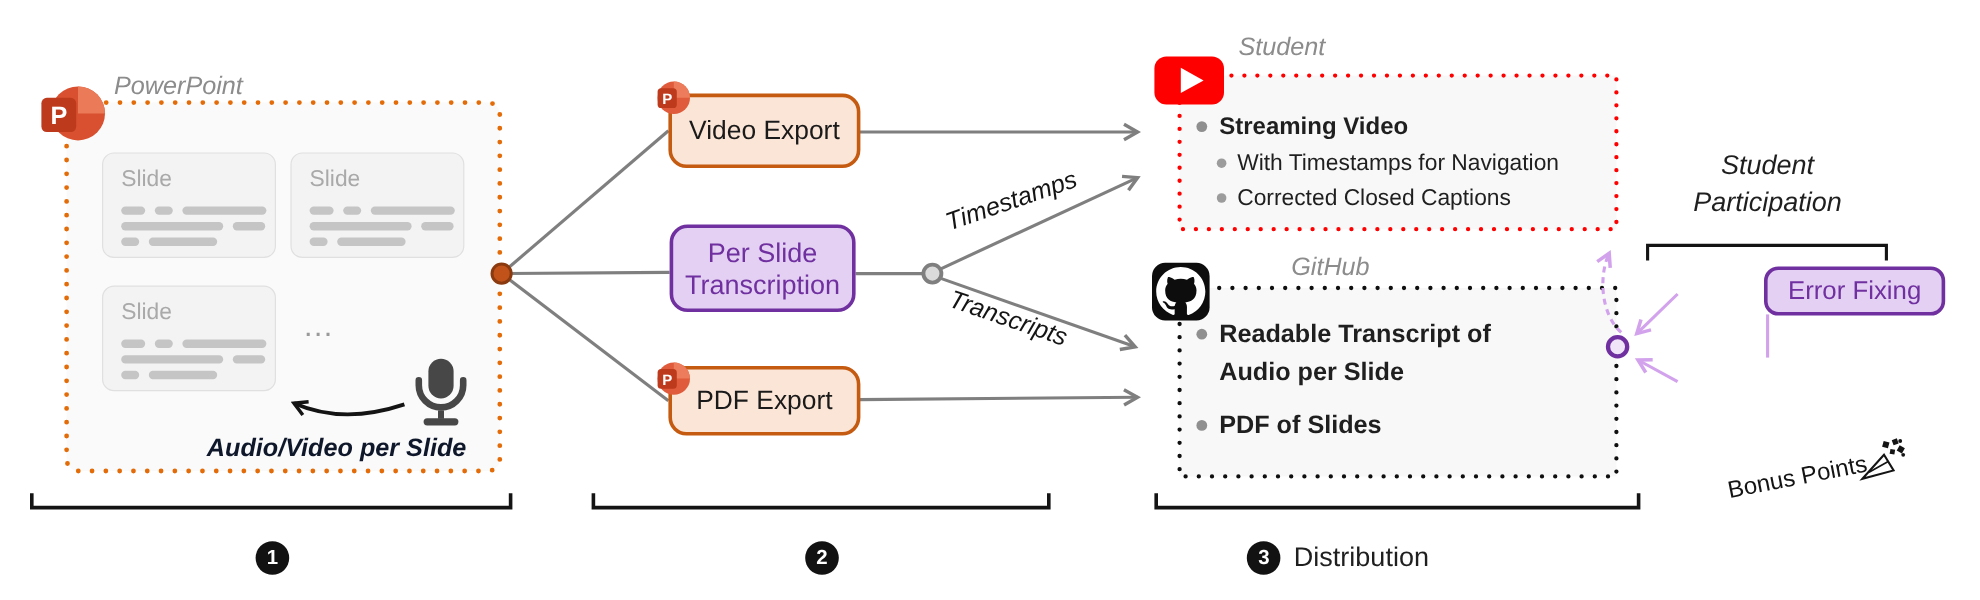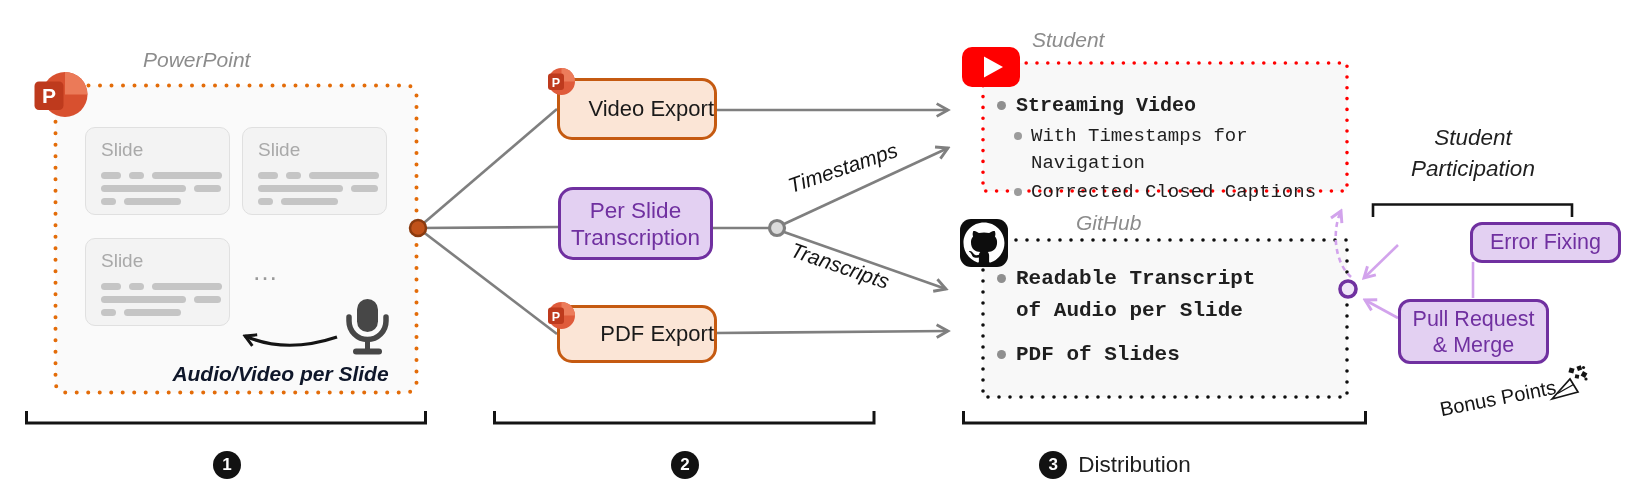--- a/index.html
+++ b/index.html
@@ -12,28 +12,28 @@
   .elabel{font-style:italic;color:#141414;font-size:21px;text-align:center;width:150px;}
 
   .card{position:absolute;z-index:2;width:145px;height:88px;background:#F3F3F3;
         border:1px solid #E0E0E0;border-radius:10px;box-sizing:border-box;padding:12px 0 0 15px;}
   .card-title{font-size:19px;color:#A9A9A9;line-height:20px;margin-bottom:12px;}
   .brow{display:flex;gap:8px;margin-bottom:6px;}
   .bar{height:7px;border-radius:4px;background:#C5C5C5;}
   .w20{width:20px}.w15{width:15px}.w70{width:70px}.w85{width:85px}.w27{width:27px}.w57{width:57px}
 
   .obox{position:absolute;z-index:2;box-sizing:border-box;border:3px solid #C55A11;background:#FBE5D6;
-        border-radius:15px;display:flex;align-items:center;justify-content:flex-end;
+        border-radius:15px;display:flex;align-items:center;justify-content:center;
         color:#1a1a1a;font-size:22px;}
   .pbox{position:absolute;z-index:2;box-sizing:border-box;border:3.5px solid #7030A0;background:#E3D0F2;
         border-radius:15px;display:flex;align-items:center;justify-content:center;text-align:center;
         color:#7030A0;font-size:22.5px;line-height:27px;}
 
   .blist{position:absolute;z-index:2;}
-  .litem{display:flex;align-items:flex-start;font-family:Liberation Mono, monospace;}
+  .litem{display:flex;align-items:flex-start;}
   .bdot{flex:none;width:9px;height:9px;border-radius:50%;background:#8f8f8f;margin:9px 10px 0 0;}
   .bdot.sub{width:8px;height:8px;background:#9c9c9c;margin:9px 9px 0 0;}
   .btext{font-size:20px;font-weight:bold;color:#1f1f1f;line-height:28px;}
   .btext.l2{font-size:19px;font-weight:normal;line-height:27px;}
   .btext.gh{font-size:21px;line-height:32px;}
 
   .stage{position:absolute;z-index:2;display:flex;align-items:center;justify-content:center;gap:11px;width:280px;}
   .snum{flex:none;width:28px;height:28px;border-radius:50%;background:#121212;color:#fff;
         font-weight:bold;font-size:17px;display:flex;align-items:center;justify-content:center;}
   .slabel{font-size:22.5px;color:#1f1f1f;}
@@ -130,21 +130,21 @@
         <rect x="20" y="2" width="5" height="5" transform="rotate(15 22.5 4.5)"></rect>
         <rect x="28" y="0" width="4.5" height="4.5" transform="rotate(-20 30 2)"></rect>
         <rect x="32.5" y="6" width="5" height="5" transform="rotate(30 35 8.5)"></rect>
         <rect x="26" y="8.5" width="4" height="4" transform="rotate(10 28 10.5)"></rect>
         <circle cx="34.5" cy="1.5" r="1.6"></circle>
         <circle cx="37" cy="13" r="1.6"></circle>
       </g>
     </g>
   </svg>
 
-  <div class="abs nlabel" style="left:95px;top:48px;margin-left:48px;">PowerPoint</div>
+  <div class="abs nlabel" style="left:95px;top:60px;">PowerPoint</div>
 
   <div class="card" style="left:85px;top:127px;">
     <div class="card-title">Slide</div>
     <div class="brow">
         <span class="bar w20"></span>
         <span class="bar w15"></span>
         <span class="bar w70"></span>
       </div>
     <div class="brow">
         <span class="bar w85"></span>
@@ -248,23 +248,20 @@
       <span class="bdot" style="margin-top:11px;"></span>
       <span class="btext gh">PDF of Slides</span>
     </div>
   </div>
 
   <div class="title2" style="left:1383px;top:122px;">Student Participation</div>
 
   <div class="pbox" style="left:1470px;top:222px;width:151px;height:41px;border-radius:12px;font-size:21.5px;">
     <span>Error Fixing</span>
   </div>
-  <div class="pbox" style="left:1398px;top:299px;width:151px;height:65px;border-radius:12px;font-size:21.5px;line-height:26px;">
-    <span style="width:135px;">Pull Request &amp; Merge</span>
-  </div>
 
   <div class="bonus" style="left:1418px;top:387px;">Bonus Points</div>
 
   <div class="stage" style="left:87px;top:451px;">
     <span class="snum">1</span>
   </div>
   <div class="stage" style="left:545px;top:451px;">
     <span class="snum">2</span>
   </div>
   <div class="stage" style="left:975px;top:451px;">

